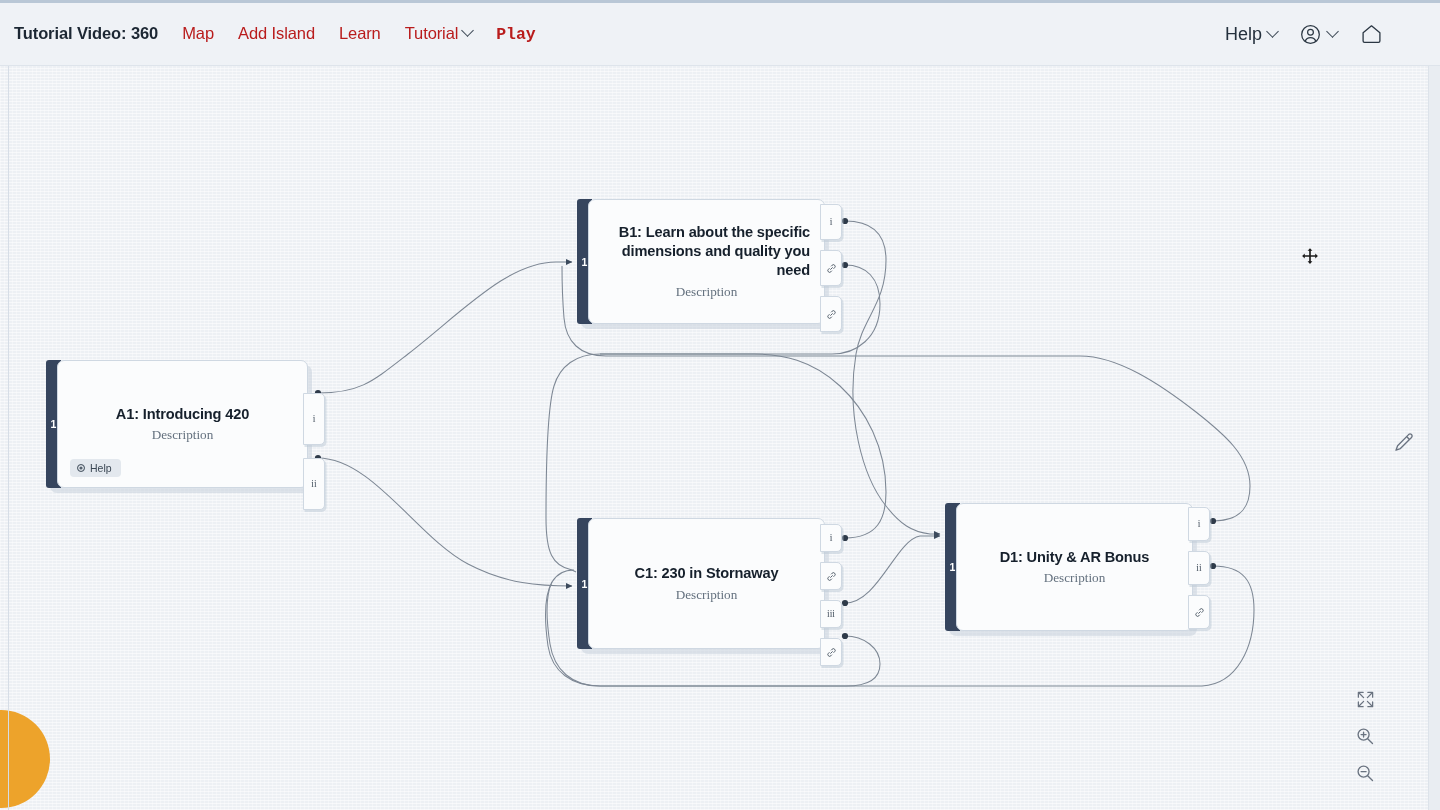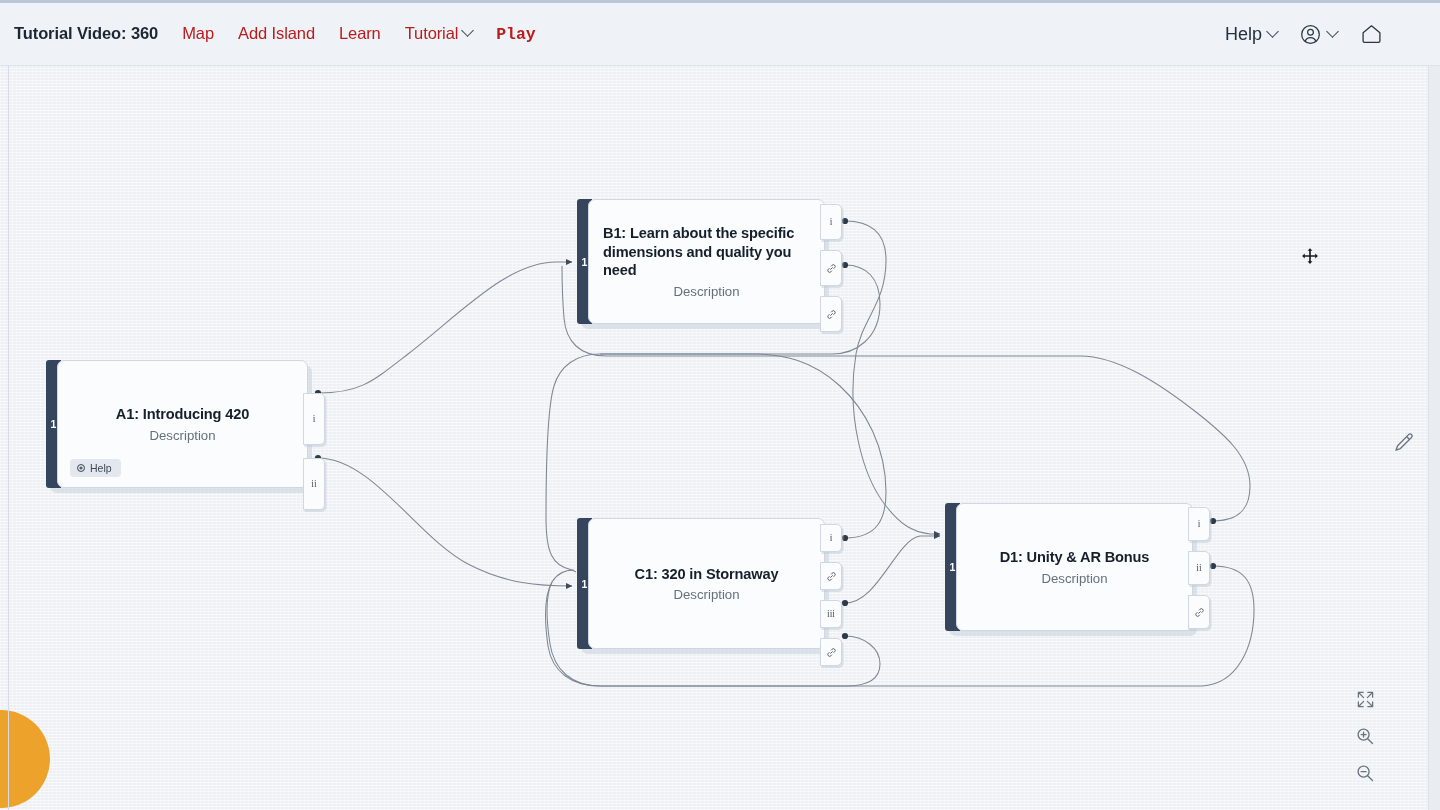--- a/index.html
+++ b/index.html
@@ -173,29 +173,30 @@
     display: flex;
     flex-direction: column;
     align-items: center;
     justify-content: center;
     padding: 0 14px;
   }
   .card-title {
     font-size: 14.6px;
     font-weight: bold;
     color: #16202c;
-    text-align: left;
+    text-align: right;
     line-height: 1.28;
     letter-spacing: -0.15px;
   }
   .card-desc {
     font-size: 13.2px;
     color: #63707e;
     text-align: center;
     margin-top: 4px;
+    font-family: Liberation Serif, serif;
   }
   .start-pill {
     position: absolute;
     left: 24px;
     bottom: 11px;
     display: inline-flex;
     align-items: center;
     gap: 5px;
     background: #e3e8ee;
     border-radius: 4px;
@@ -436,21 +437,21 @@
         </div>
       </div>
     </div>
 
     <div class="node" style="left:577px; top:452px; width:248px; height:131px;">
       <div class="node-shadow"></div>
       <div class="spine">
         <span>1</span>
       </div>
       <div class="card">
-        <div class="card-title">C1: 320 in Stornaway</div>
+        <div class="card-title">C1: 230 in Stornaway</div>
         <div class="card-desc">Description</div>
       </div>
       <div class="tabs" style="margin-top:6px;">
         <div class="tab" style="height:28px;">
           <span class="tab-label">i</span>
         </div>
         <div class="tab" style="height:28px; margin-top:7px;">
           <svg width="11" height="11" viewBox="0 0 24 24" fill="none" stroke="#46525f" stroke-width="2">
             <path d="M9.5 14.5 14.5 9.5"></path>
             <path d="M11 7.2 13.4 4.8a3.8 3.8 0 0 1 5.4 5.4l-2.4 2.4"></path>

